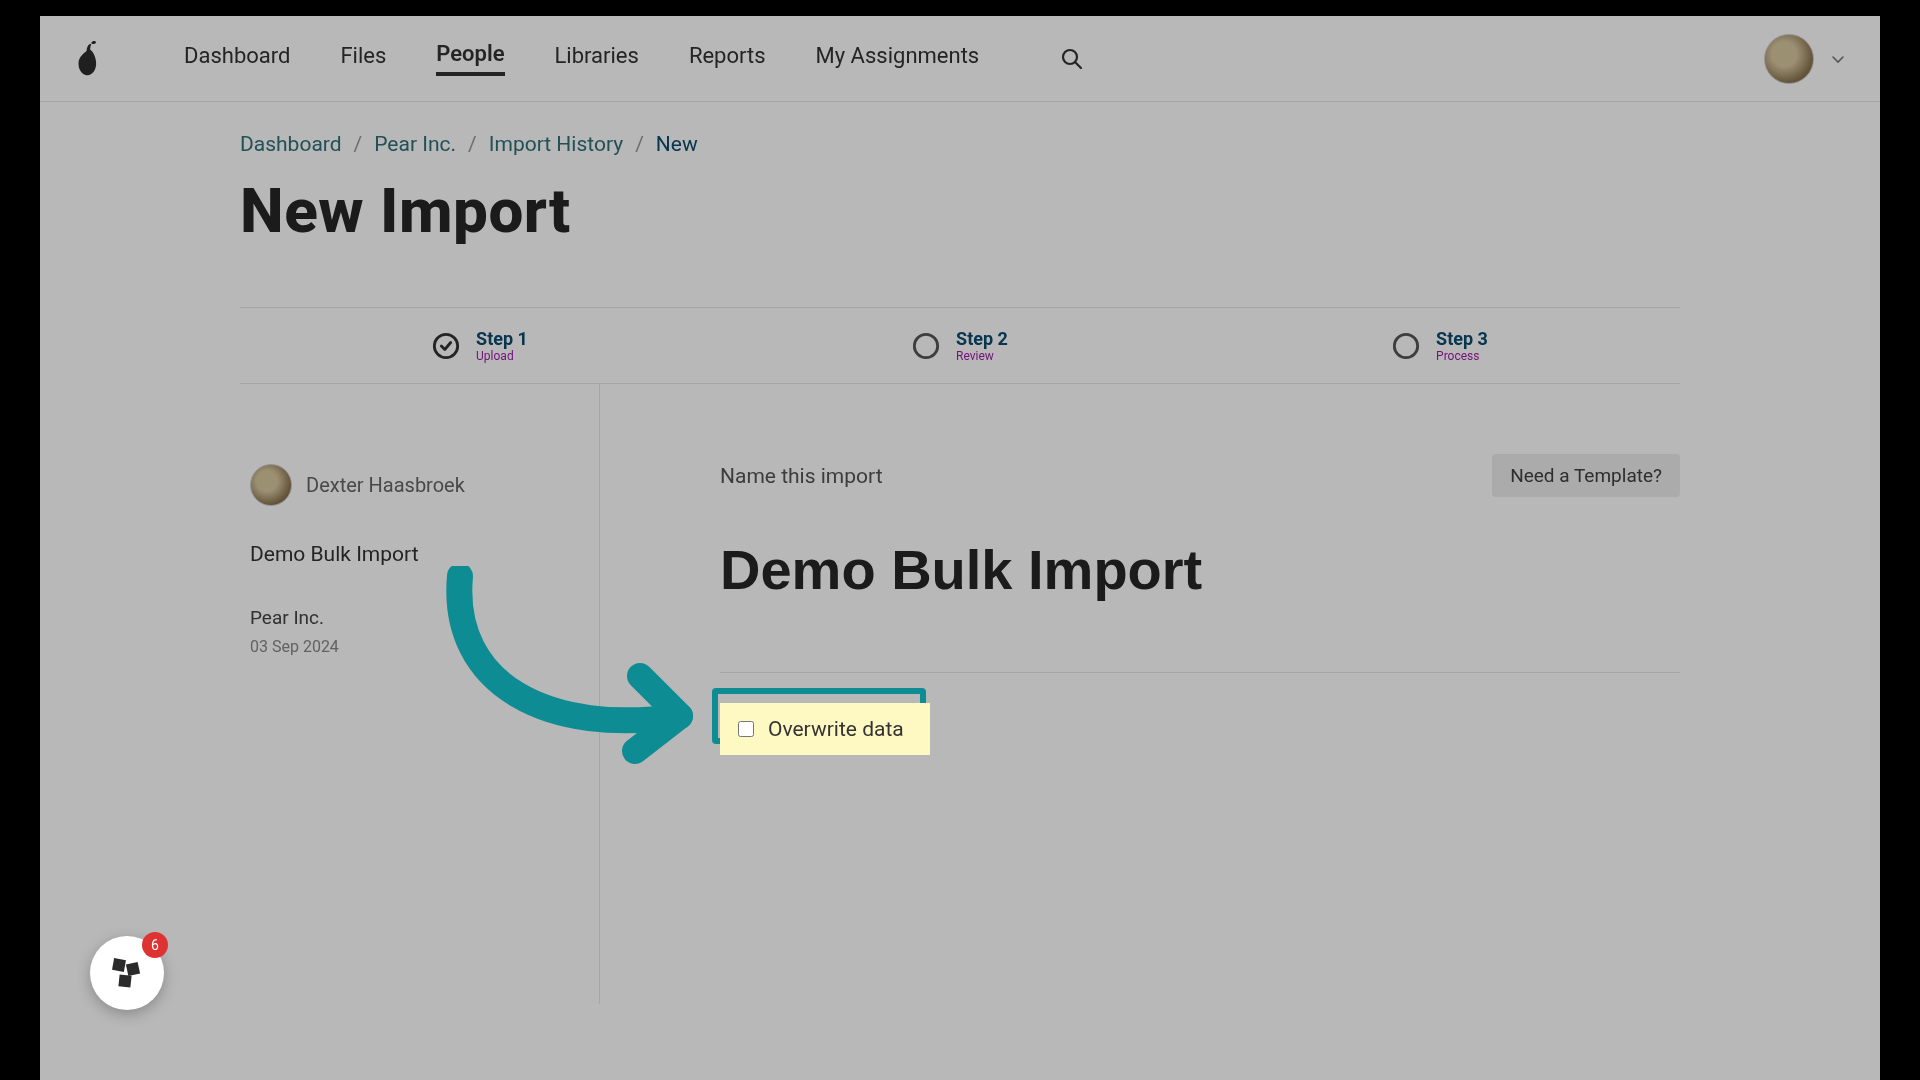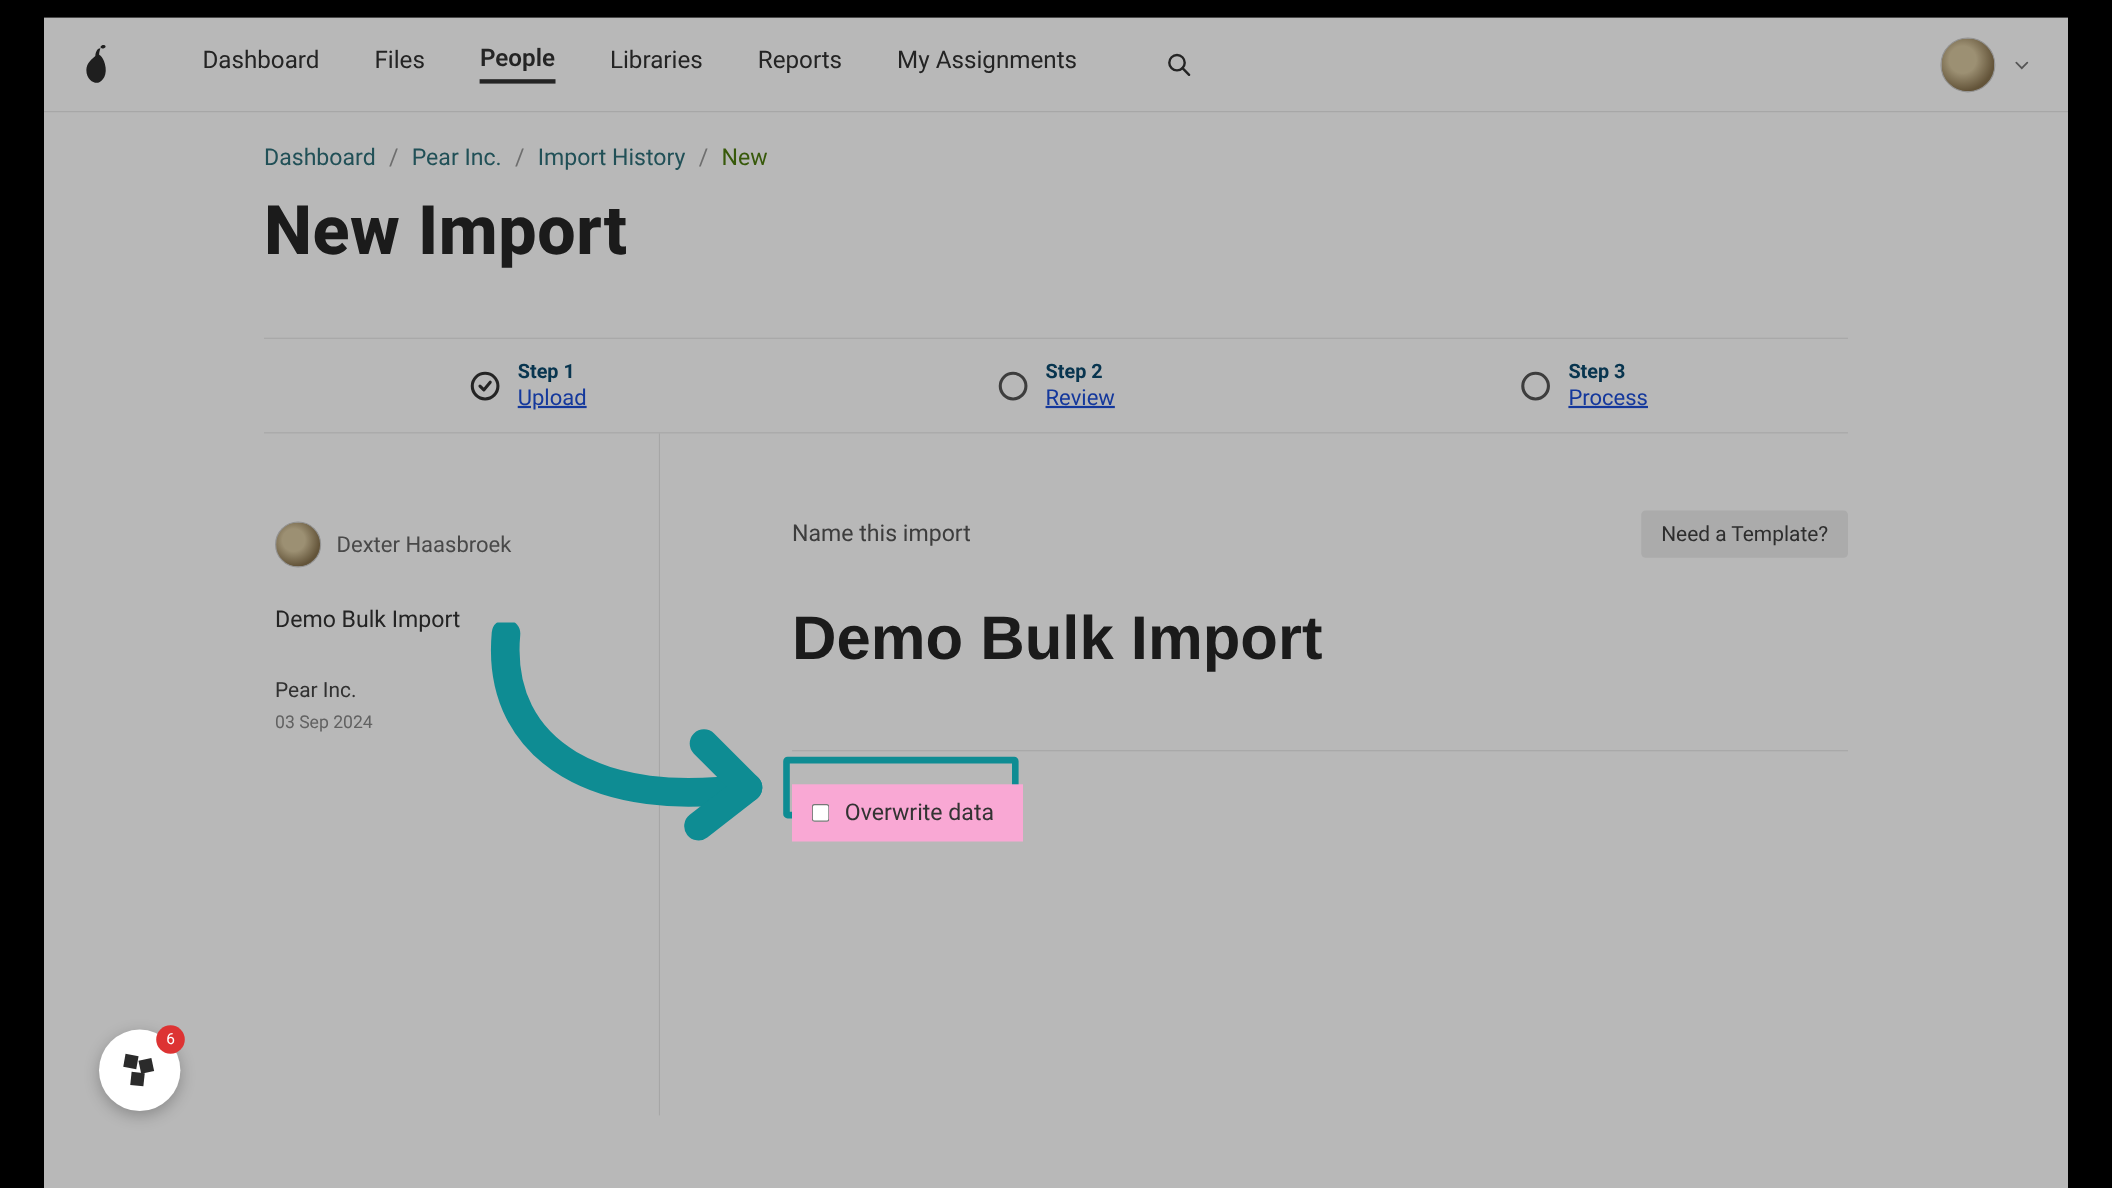--- a/index.html
+++ b/index.html
@@ -65,21 +65,21 @@
   .breadcrumbs {
     font-size: 21px;
     color: #888;
     display:flex;
     gap: 12px;
     align-items:center;
     margin-bottom: 18px;
   }
   .breadcrumbs a { color:#2f7079; text-decoration:none; cursor:pointer;}
   .breadcrumbs .sep { color:#999; }
-  .breadcrumbs .cur { color:#4d7c0f; }
+  .breadcrumbs .cur { color:#0c4a6e; }
   h1.page-title {
     font-size: 62px;
     font-weight: 800;
     color:#262626;
     letter-spacing: 0.5px;
     margin-bottom: 60px;
   }
   
   .stepper {
     display:flex;
@@ -89,21 +89,21 @@
   .step {
     flex:1;
     display:flex;
     align-items:center;
     justify-content:center;
     gap:16px;
     padding: 20px 0;
   }
   .step-icon { width:28px; height:28px; }
   .step-text .st { font-size:18px; font-weight:700; color:#0c4a6e; }
-  .step-text .sl { font-size:20px; color:#1d4ed8;text-decoration:underline; }
+  .step-text .sl { font-size:12px; color:#a21caf; }
   
   .cols { display:flex; min-height: 620px;}
   .side {
     width: 360px;
     border-right:1px solid #e6e6e6;
     padding: 80px 20px 40px 10px;
   }
   .user-row { display:flex; align-items:center; gap:14px; margin-bottom: 36px;}
   .user-row .mini-av { width:42px; height:42px; border-radius:50%; background: radial-gradient(circle at 40% 40%, #d9c8a0 30%, #8a7550 70%); border:1px solid #ccc;}
   .user-row .un { font-size:20px; color:#666;}
@@ -133,21 +133,21 @@
     outline:none;
     background:transparent;
     width:100%;
     margin-bottom: 70px;
   }
   .hr { height:1px; background:#e6e6e6; margin-bottom: 30px;}
   .overwrite-box {
     display:inline-flex;
     align-items:center;
     gap:14px;
-    background:#f9a8d4;
+    background:#fef9c3;
     padding: 14px 26px 14px 18px;
     position:relative;
     z-index:60; 
   }
   .overwrite-highlight {
     position:absolute;
     border:6px solid #0e8c93;
     border-radius:4px;
     z-index:55;
     pointer-events:none;

